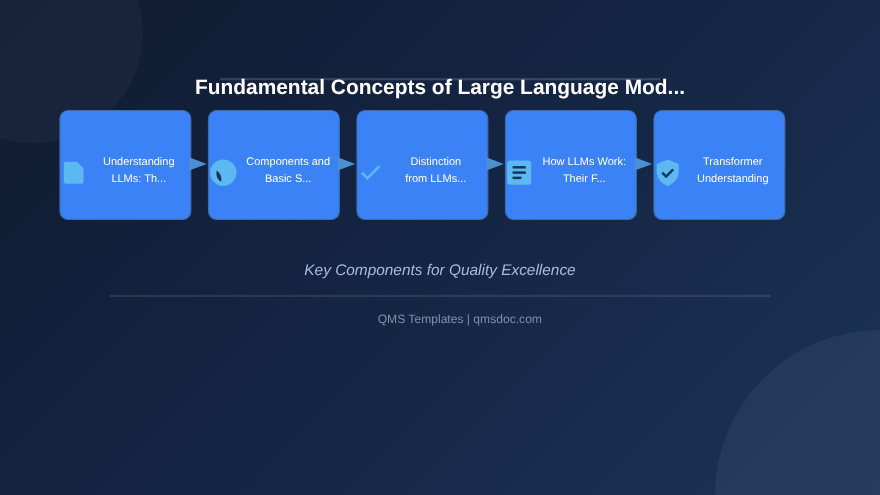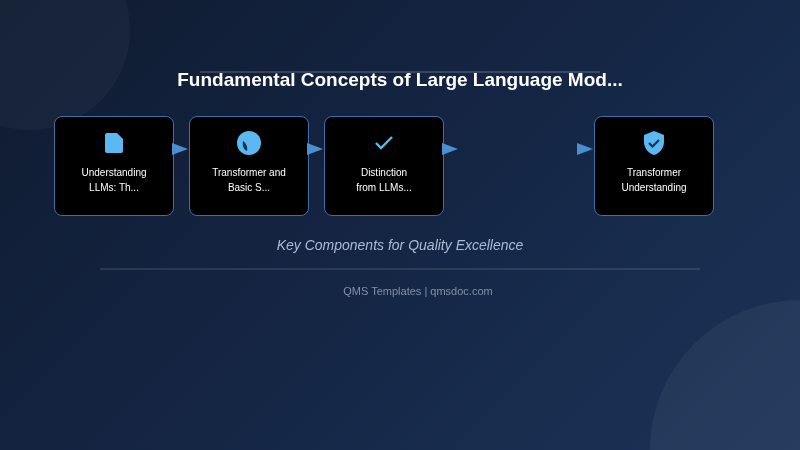--- a/index.html
+++ b/index.html
@@ -18,24 +18,24 @@
     }
     .title-rule {
       position: absolute; left: 200px; width: 400px; top: 71px; height: 2px;
       background: rgba(255,255,255,0.16);
     }
 
     .flow {
       position: absolute; left: 54px; top: 99px; height: 102px; width: 662px;
     }
     .card {
-      position: absolute; top: 17px; width: 120px; height: 100px; box-sizing: border-box;
+      position: absolute; top: 1px; width: 120px; height: 100px; box-sizing: border-box;
       border: 1.5px solid #3d6ea8; border-radius: 8px;
-      background: #000000;
-      display: flex; flex-direction: column; align-items: center;
+      background: #3b82f6;
+      display: flex; flex-direction: row; align-items: center;
     }
     .card .icon { margin-top: 13px; width: 26px; height: 26px; display: flex; align-items: center; justify-content: center; }
     .card .label {
       margin-top: 9px; color: #ffffff; font-size: 10px; line-height: 15px;
       text-align: center; width: 100px; white-space: pre-line;
     }
     .arrow {
       position: absolute; top: 44px; width: 0; height: 0;
       border-top: 6px solid transparent; border-bottom: 6px solid transparent;
       border-left: 16px solid #4a90d0;
@@ -76,36 +76,48 @@
   </div>
   <div class="arrow" style="left:118px"></div>
 
   <div class="card" style="left:135px">
     <span class="icon">
       <svg width="26" height="26" viewBox="0 0 26 26">
           <circle cx="13" cy="13" r="12" fill="#5bb8f0"></circle>
           <path d="M7 11c3 2 5 6 4 10c-3-1-5-5-4-10z" fill="#16335c"></path>
         </svg>
     </span>
-    <span class="label">Transformer and
+    <span class="label">Components and
 Basic S...</span>
   </div>
   <div class="arrow" style="left:253px"></div>
 
   <div class="card" style="left:270px">
     <span class="icon">
       <svg width="24" height="24" viewBox="0 0 24 24">
           <path d="M4 12l5 5L20 6" fill="none" stroke="#5bb8f0" stroke-width="2.4"></path>
         </svg>
     </span>
     <span class="label">Distinction
 from LLMs...</span>
   </div>
   <div class="arrow" style="left:388px"></div>
 
+  <div class="card" style="left:405px">
+    <span class="icon">
+      <svg width="24" height="24" viewBox="0 0 24 24">
+          <rect x="1" y="1" width="22" height="22" rx="3" fill="#5bb8f0"></rect>
+          <rect x="6" y="6" width="12" height="2.2" fill="#16335c"></rect>
+          <rect x="6" y="10.8" width="12" height="2.2" fill="#16335c"></rect>
+          <rect x="6" y="15.6" width="8" height="2.2" fill="#16335c"></rect>
+        </svg>
+    </span>
+    <span class="label">How LLMs Work:
+Their F...</span>
+  </div>
   <div class="arrow" style="left:523px"></div>
 
   <div class="card" style="left:540px">
     <span class="icon">
       <svg width="24" height="26" viewBox="0 0 24 26">
           <path d="M12 1L2 5v7c0 6 4.3 11.5 10 13c5.7-1.5 10-7 10-13V5z" fill="#5bb8f0"></path>
           <path d="M7 13l3.5 3.5L17 10" fill="none" stroke="#16335c" stroke-width="2.2"></path>
         </svg>
     </span>
     <span class="label">Transformer

